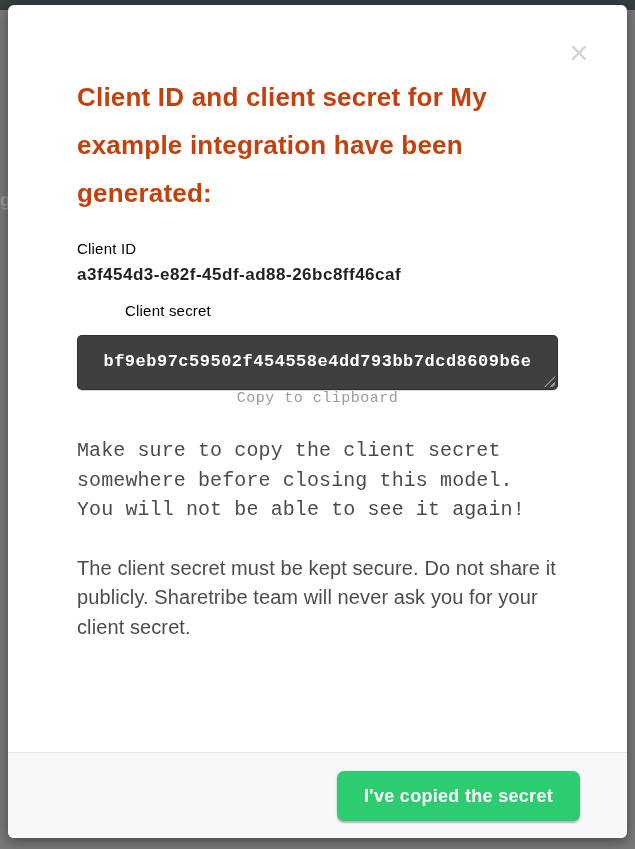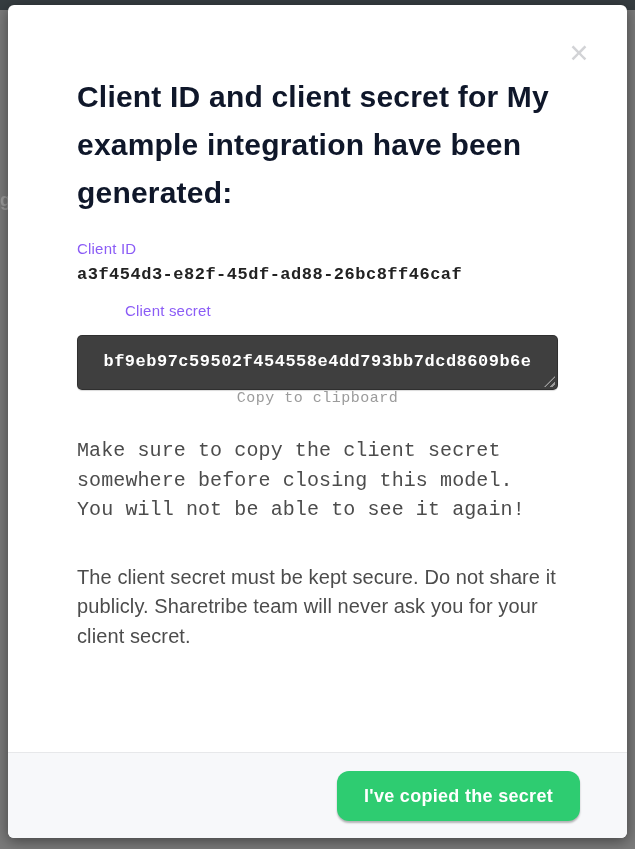--- a/index.html
+++ b/index.html
@@ -33,32 +33,32 @@
     position: absolute; top: 34px; right: 34px;
     width: 28px; height: 28px;
     border: none; background: transparent;
     color: #d2d3d6; font-size: 25px; line-height: 28px;
     font-family: "Liberation Sans", sans-serif;
     cursor: pointer; text-align: center; padding: 0;
   }
   .modal-body { padding: 0 69px; }
   .modal-title {
     margin-top: 68px;
-    font-size: 30px; line-height: 48px;
+    font-size: 26px; line-height: 48px;
     font-weight: bold; letter-spacing: 0.2px;
-    color: #0f172a;
+    color: #c2410c;
   }
   .field-label {
     margin-top: 22px;
     font-size: 15px; line-height: 19px;
-    color: #8b5cf6; letter-spacing: 0.2px;
+    color: #000000; letter-spacing: 0.2px;
   }
   .client-id-value {
     margin-top: 5px;
-    font-family: Liberation Mono, monospace;
+    font-family: Liberation Sans, sans-serif;
     font-size: 17px; line-height: 24px;
     color: #222222; letter-spacing: 0.5px;
     font-weight: bold;
   }
   .secret-label { margin-top: 14px; margin-left: 48px; }
   .secret-wrap { position: relative; margin-top: 15px; }
   .secret-textarea {
     display: block;
     width: 100%; height: 55px;
     background: #3f3f3f;
@@ -90,32 +90,32 @@
     font-size: 15px; letter-spacing: 0.5px;
     color: #9b9b9b;
     cursor: pointer;
     text-align: center;
   }
   .para {
     font-size: 20px; line-height: 29.5px;
     color: #4c4c4c; letter-spacing: 0.1px;
   }
   .para-warning { margin-top: 29px; font-family: Liberation Mono, monospace; }
-  .para-security { margin-top: 38px; }
+  .para-security { margin-top: 29px; }
   .modal-footer {
     position: absolute; left: 0; right: 0; bottom: 0;
     height: 86px;
     background: #f7f8fa;
     border-top: 1px solid #e7e8ea;
   }
   .confirm-btn {
     position: absolute; right: 47px; top: 18px;
     height: 50px; padding: 0 27px;
     background: #2ecc71;
-    border: none; border-radius: 12px;
+    border: none; border-radius: 7px;
     box-shadow: 0 2px 2px rgba(0,0,0,0.28);
     color: #ffffff;
     font-family: "Liberation Sans", sans-serif;
     font-size: 18px; font-weight: bold; letter-spacing: 0.3px;
     cursor: pointer;
   }
 </style>
 </head>
 <body>
 

